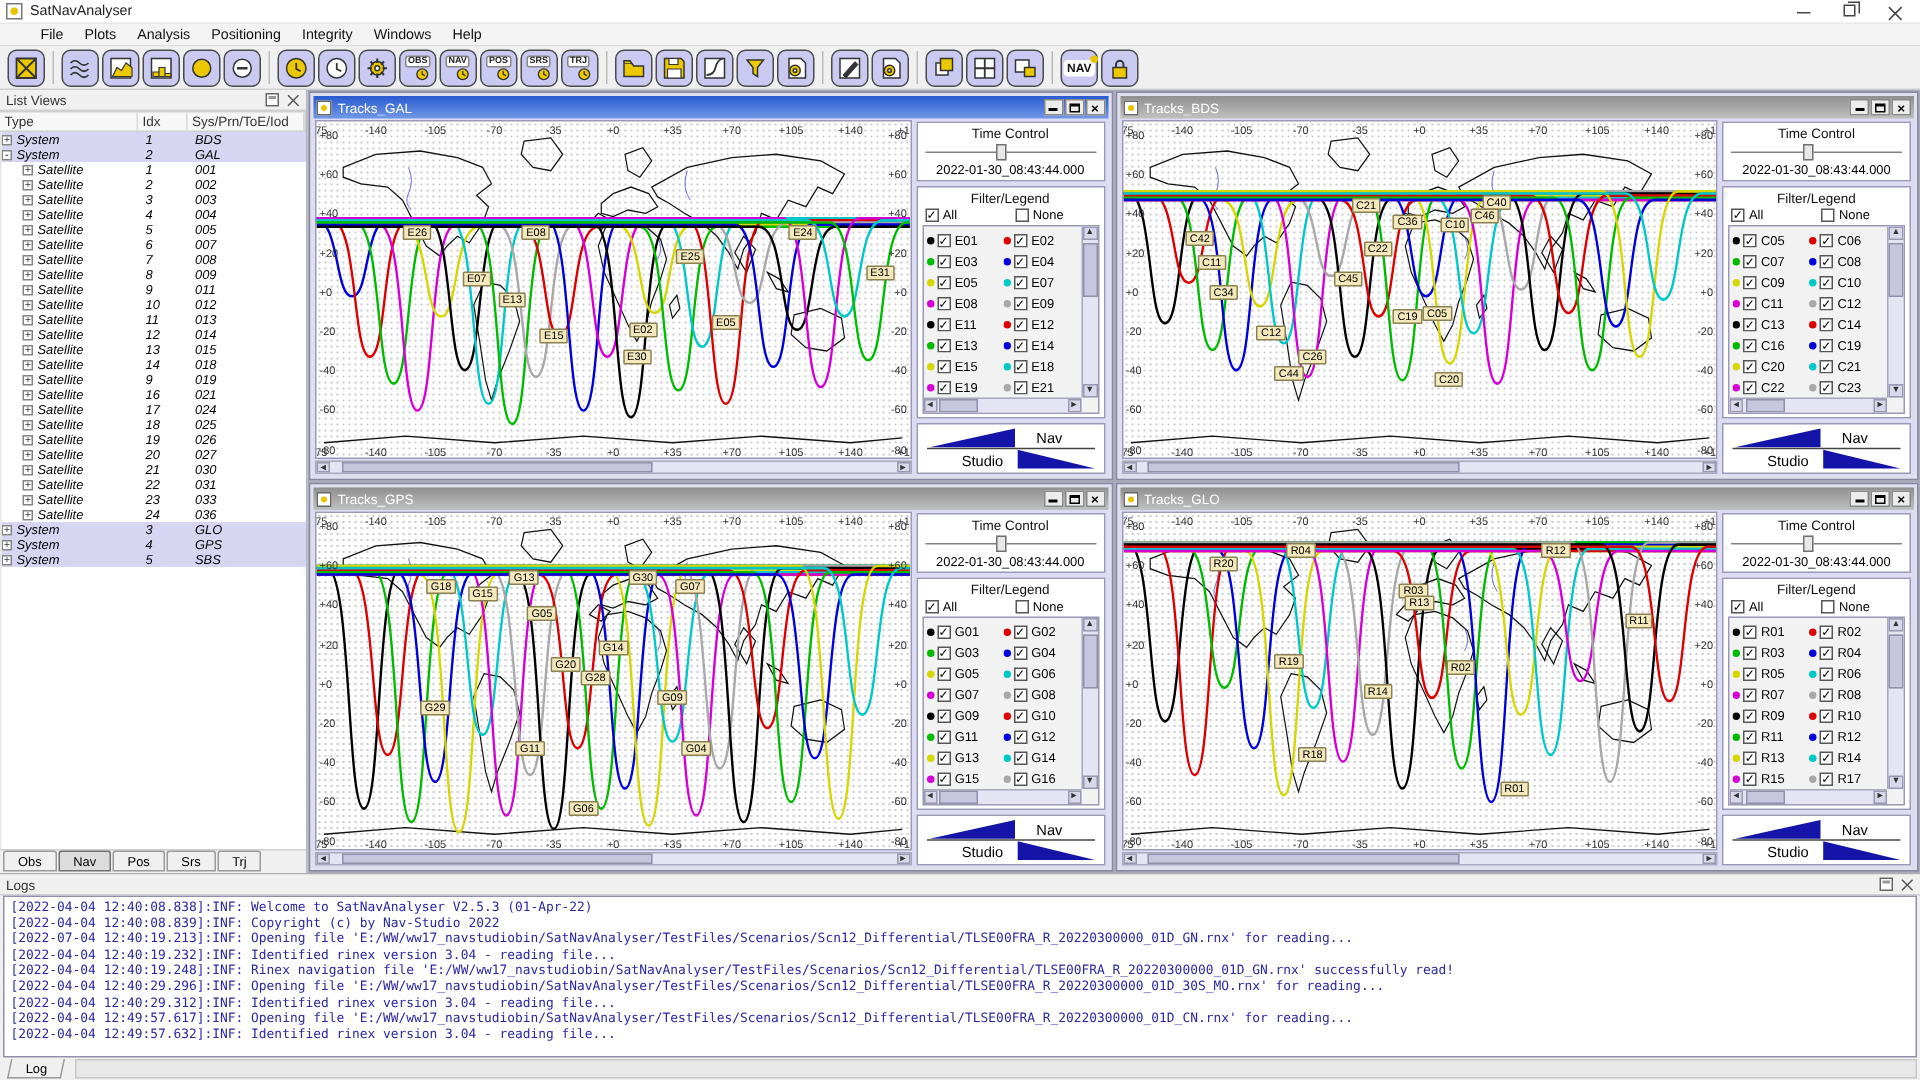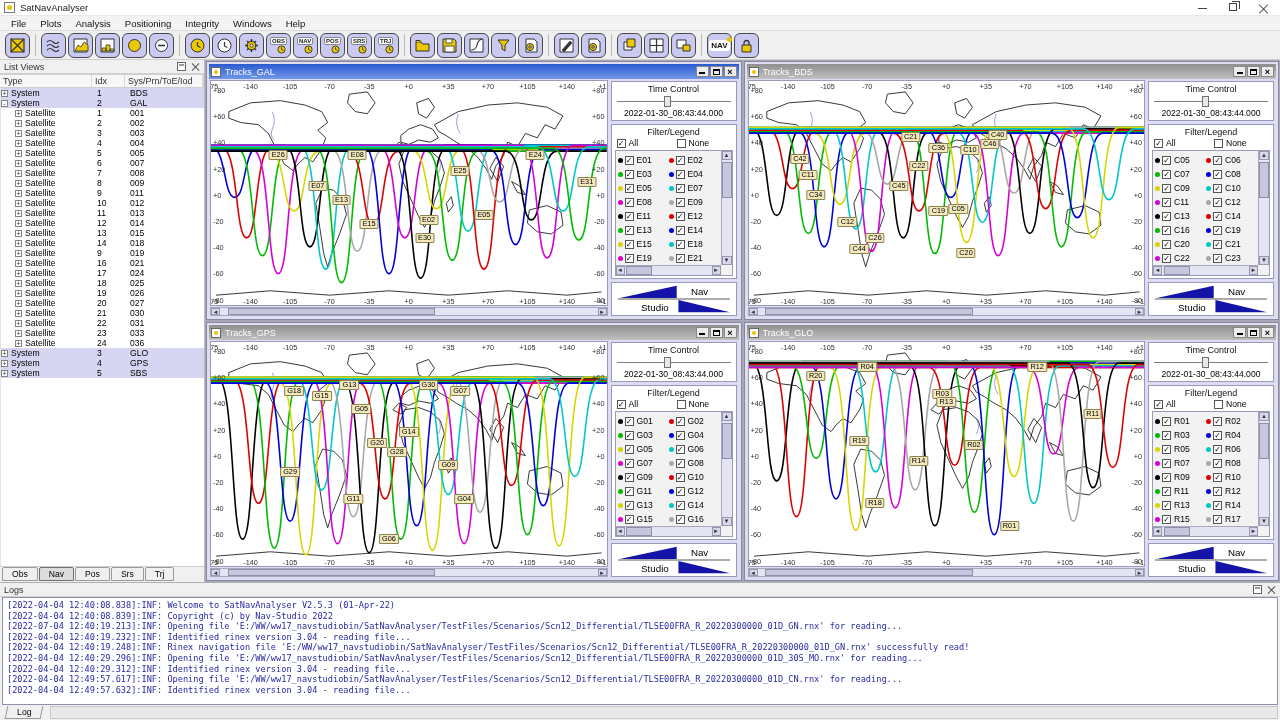--- a/index.html
+++ b/index.html
@@ -14,21 +14,21 @@
   .titlebar .t-title { font-size:9.5px; color:#222; flex:1; }
   .winctl { display:flex; gap:22px; margin-right:8px; }
   .winctl span { color:#444; font-size:10px; line-height:10px; cursor:default; }
   .wc-min { border-bottom:1px solid #444; width:9px; height:6px; }
   .wc-max { width:8px; height:8px; border:1px solid #444; position:relative; }
   .wc-max::after { content:""; position:absolute; left:2px; top:-3px; width:7px; height:7px; border:1px solid #444; border-left:none; border-bottom:none; }
   .wc-close { position:relative; width:9px; height:9px; }
   .wc-close::before,.wc-close::after { content:""; position:absolute; left:4px; top:0; width:1px; height:12px; background:#444; }
   .wc-close::before { transform:rotate(45deg);} .wc-close::after{ transform:rotate(-45deg);}
 
-  .menubar { height:15px; background:#f3f3f3; display:flex; align-items:center; padding-left:4px; border-bottom:1px solid #ddd; }
+  .menubar { height:15px; background:#f3f3f3; display:flex; align-items:center; padding-left:20px; border-bottom:1px solid #ddd; }
   .menu-item { padding:1px 7px; font-size:9.5px; color:#111; cursor:default; }
 
   .toolbar { height:29px; background:#f0f0f0; display:flex; align-items:center; padding-left:4px; border-bottom:1px solid #cfcfcf; }
   .tb-sep { width:1px; height:22px; background:#bbb; margin:0 4px; }
   .tb-btn { width:25px; height:25px; margin:0 1px; border:1.4px solid #4a4a4a; border-radius:6px; background:#c9c9f2; display:flex; align-items:center; justify-content:center; flex-direction:column; cursor:default; position:relative; }
   .tb-btn svg { display:block; }
   .tb-badge-label { font-size:6px; font-weight:bold; color:#222; line-height:6px; background:#fff; border:0.5px solid #888; border-radius:2px; padding:0 1px; position:absolute; top:3px; left:3px; }
   .tb-badge-clock { position:absolute; bottom:3px; right:4px; }
   .tb-navtext { font-size:8px; font-weight:bold; color:#111; background:#fff; border-radius:3px; padding:1px 2px; position:relative; }
   .tb-navtext i { position:absolute; right:-2px; top:-3px; width:5px; height:5px; background:#e8c400; border-radius:50%; }
@@ -42,21 +42,21 @@
   .panel-head .ph-title { flex:1; font-size:9px; color:#333; }
   .ph-ico { width:9px; height:9px; margin-left:5px; position:relative; }
   .ph-pin { border:1px solid #666; background:#fff; }
   .ph-pin::after { content:""; position:absolute; left:1px; top:1px; width:5px; height:2px; background:#999; }
   .ph-x::before,.ph-x::after { content:""; position:absolute; left:4px; top:0; width:1px; height:10px; background:#555; }
   .ph-x::before { transform:rotate(45deg);} .ph-x::after { transform:rotate(-45deg);}
   .tree-colhead { display:flex; height:14px; border:1px solid #cfcfcf; border-left:none; background:#f7f7f7; font-size:9px; color:#333; }
   .tree-colhead div { padding:1px 3px; border-right:1px solid #d8d8d8; overflow:hidden; white-space:nowrap; }
   .tc-type { width:92px; } .tc-idx { width:33px; } .tc-sys { flex:1; }
   .tree-body { flex:1; overflow:hidden; position:relative; border-left:1px solid #e5e5e5; }
-  .tree-row { display:flex; height:10px; align-items:center; font-size:8.6px; white-space:nowrap; }
+  .tree-row { display:flex; height:10px; align-items:center; font-size:8.6px; white-space:nowrap;font-style:italic; }
   .tree-row.sel { background:#d6d6f2; }
   .tr-type { width:92px; display:flex; align-items:center; overflow:hidden; }
   .tr-idx { width:33px; padding-left:4px; } .tr-val { flex:1; padding-left:4px; }
   .expander { width:7px; height:7px; border:1px solid #848484; background:#fff; font-size:7px; line-height:5px; text-align:center; margin-right:3px; flex:none; color:#333; }
   .ind1 { margin-left:14px; }
   .sidebar-tabs { height:16px; display:flex; align-items:flex-end; gap:1px; padding:0 2px 1px 2px; background:#f0f0f0; border-top:1px solid #cfcfcf; }
   .sb-tab { border:1px solid #9a9a9a; border-radius:2px 2px 0 0; background:#f0f0f0; font-size:8.6px; padding:1px 9px; }
   .sb-tab.active { background:#dcdcdc; border-color:#707070; }
 
   

